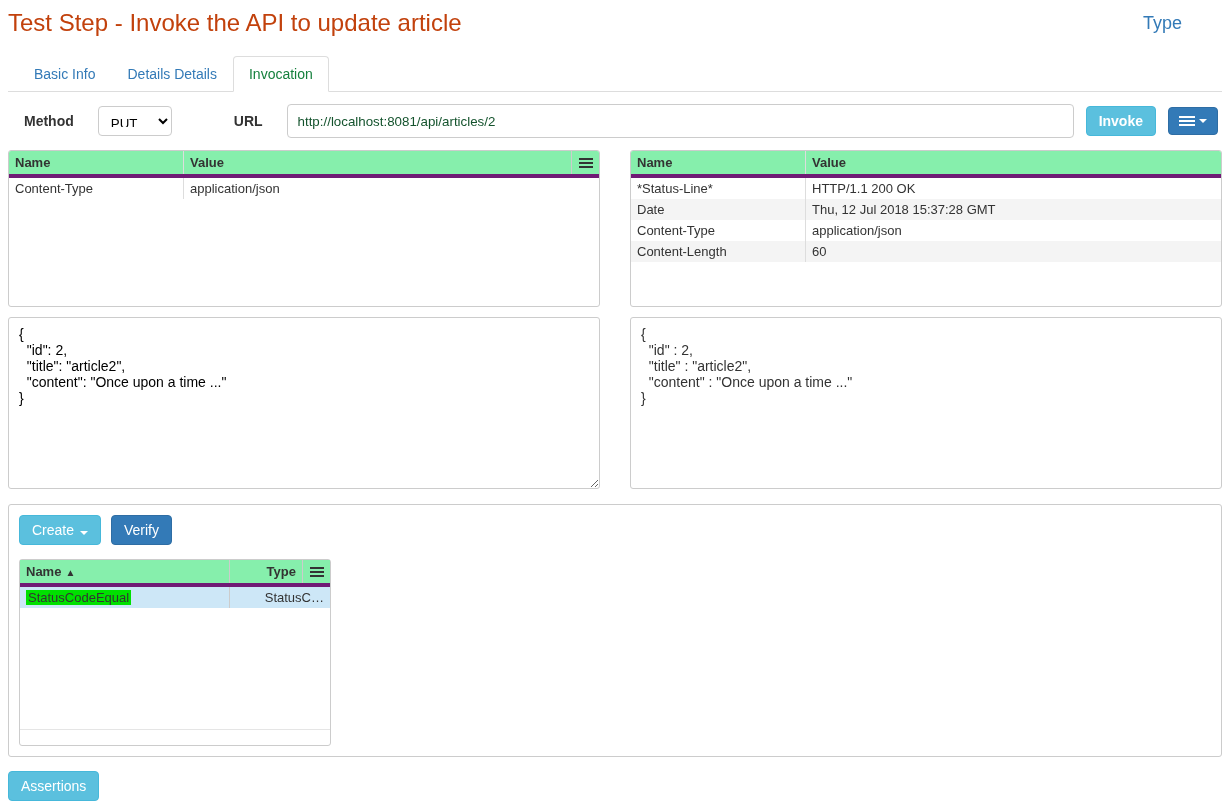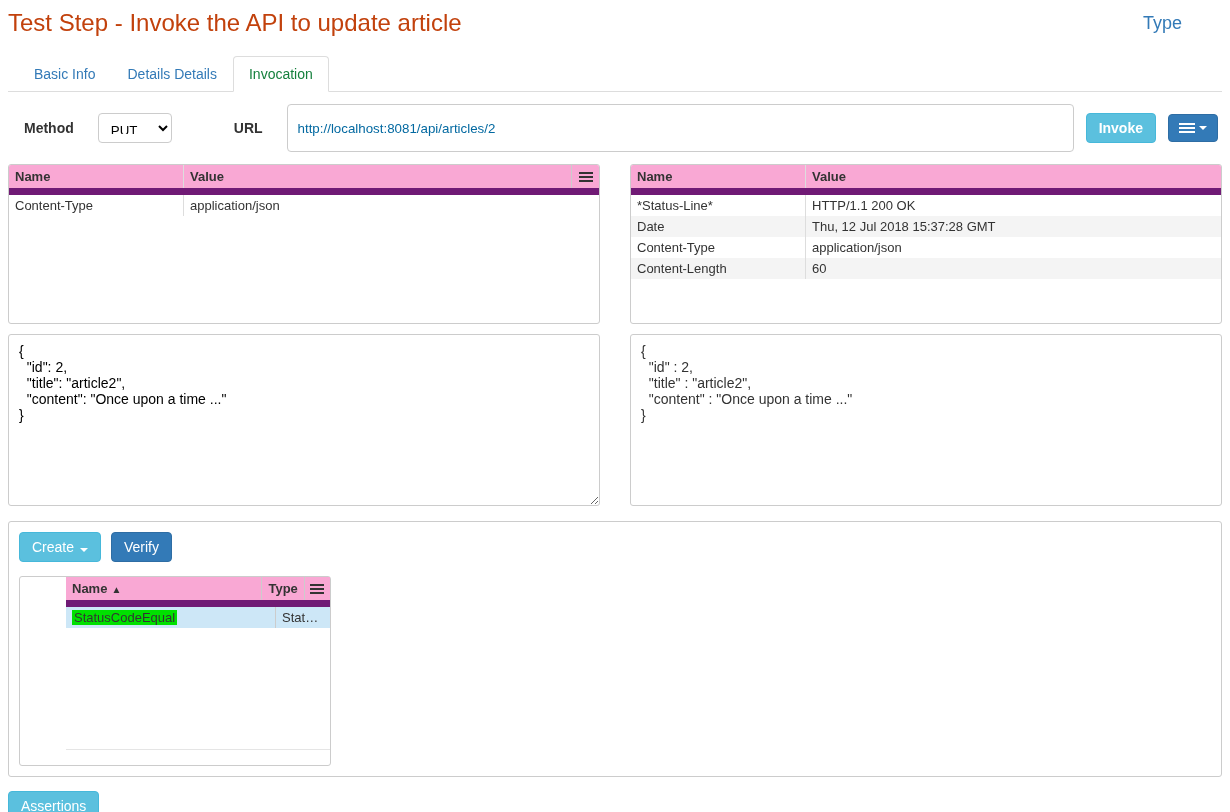--- a/index.html
+++ b/index.html
@@ -63,25 +63,25 @@
   select.method-select {
     height: 30px;
     border: 1px solid #ccc;
     border-radius: 4px;
     padding: 8px 8px;
     background: #fff;
     width: 74px;
   }
   .url-input {
     flex: 1;
-    height: 48px;
+    height: 34px;
     border: 1px solid #ccc;
     border-radius: 4px;
     padding: 4px 10px;
-    color: #0369a1;
+    color: #14532d;
   }
   .btn {
     border: 1px solid transparent;
     border-radius: 4px;
     padding: 6px 12px;
     font-size: 14px;
     cursor: pointer;
     color: #fff;
   }
   .btn-info { background: #5bc0de; border-color: #46b8da; }
@@ -119,22 +119,22 @@
     min-width: 0;
   }
   .grid-box {
     border: 1px solid #ccc;
     border-radius: 3px;
     overflow: hidden;
     position: relative;
   }
   .grid-header {
     display: flex;
-    background: #f9a8d4;
-    border-bottom: 7px solid #701a75;
+    background: #86efac;
+    border-bottom: 4px solid #701a75;
     font-weight: 700;
     font-size: 13px;
   }
   .grid-header .cell { padding: 4px 6px; }
   .grid-body {
     height: 128px;
     overflow-y: scroll;
     font-size: 13px;
   }
   .grid-row { display: flex; }
@@ -184,21 +184,20 @@
     margin-bottom: 14px;
   }
   .assert-layout {
     display: flex;
     gap: 40px;
   }
   .assert-grid {
     width: 312px;
     border: 1px solid #ccc;
     border-radius: 3px;
-    padding-left: 46px;
   }
   .assert-grid .grid-body {
     height: 142px;
     overflow: auto;
   }
   .assert-grid .hscroll {
     height: 16px;
     overflow-x: scroll;
     border-top: 1px solid #e5e5e5;
   }

